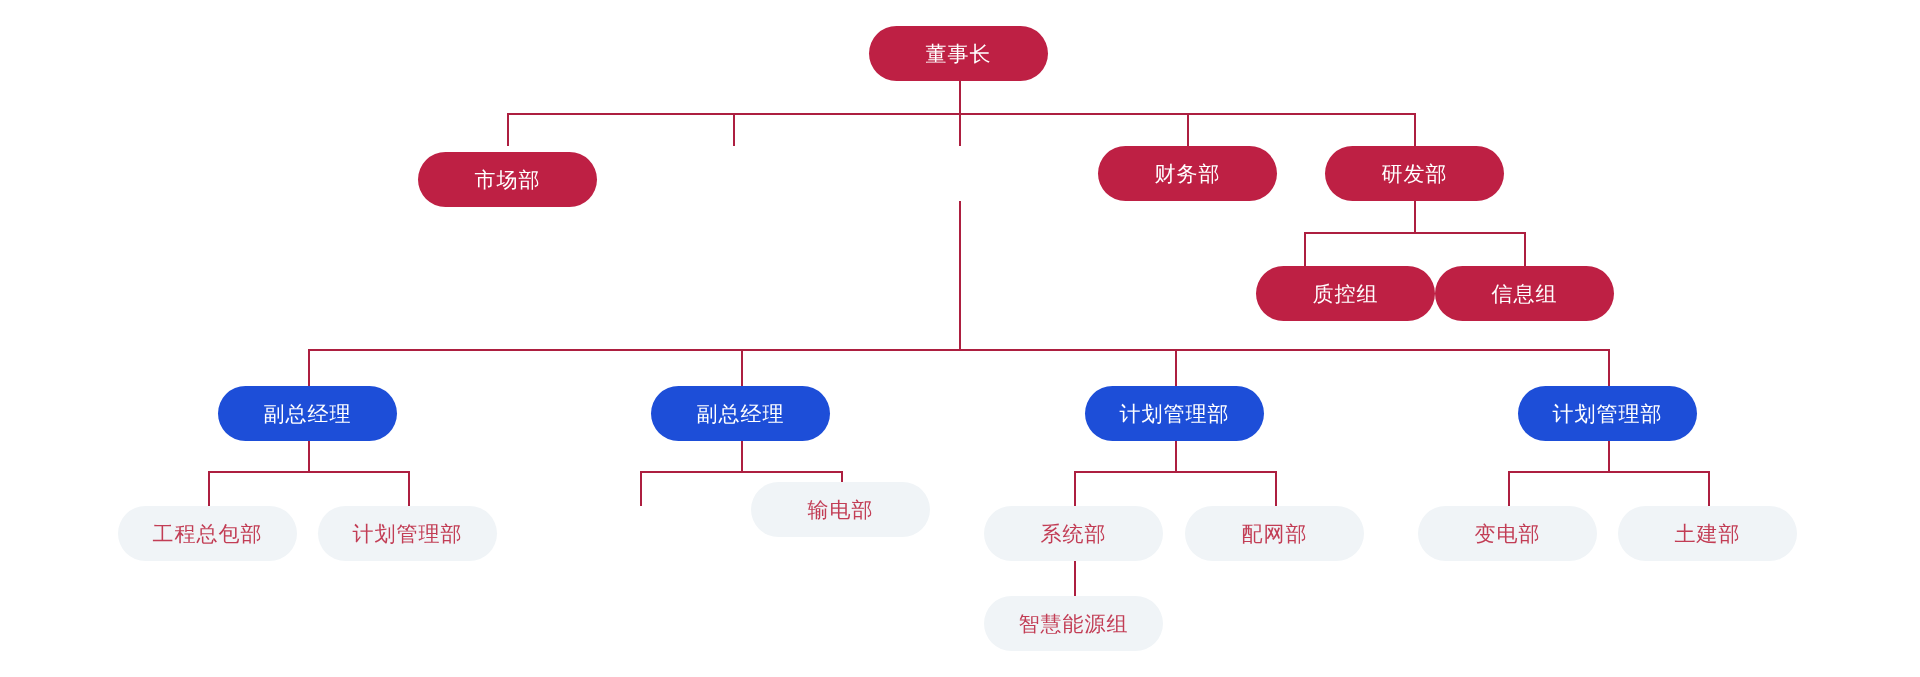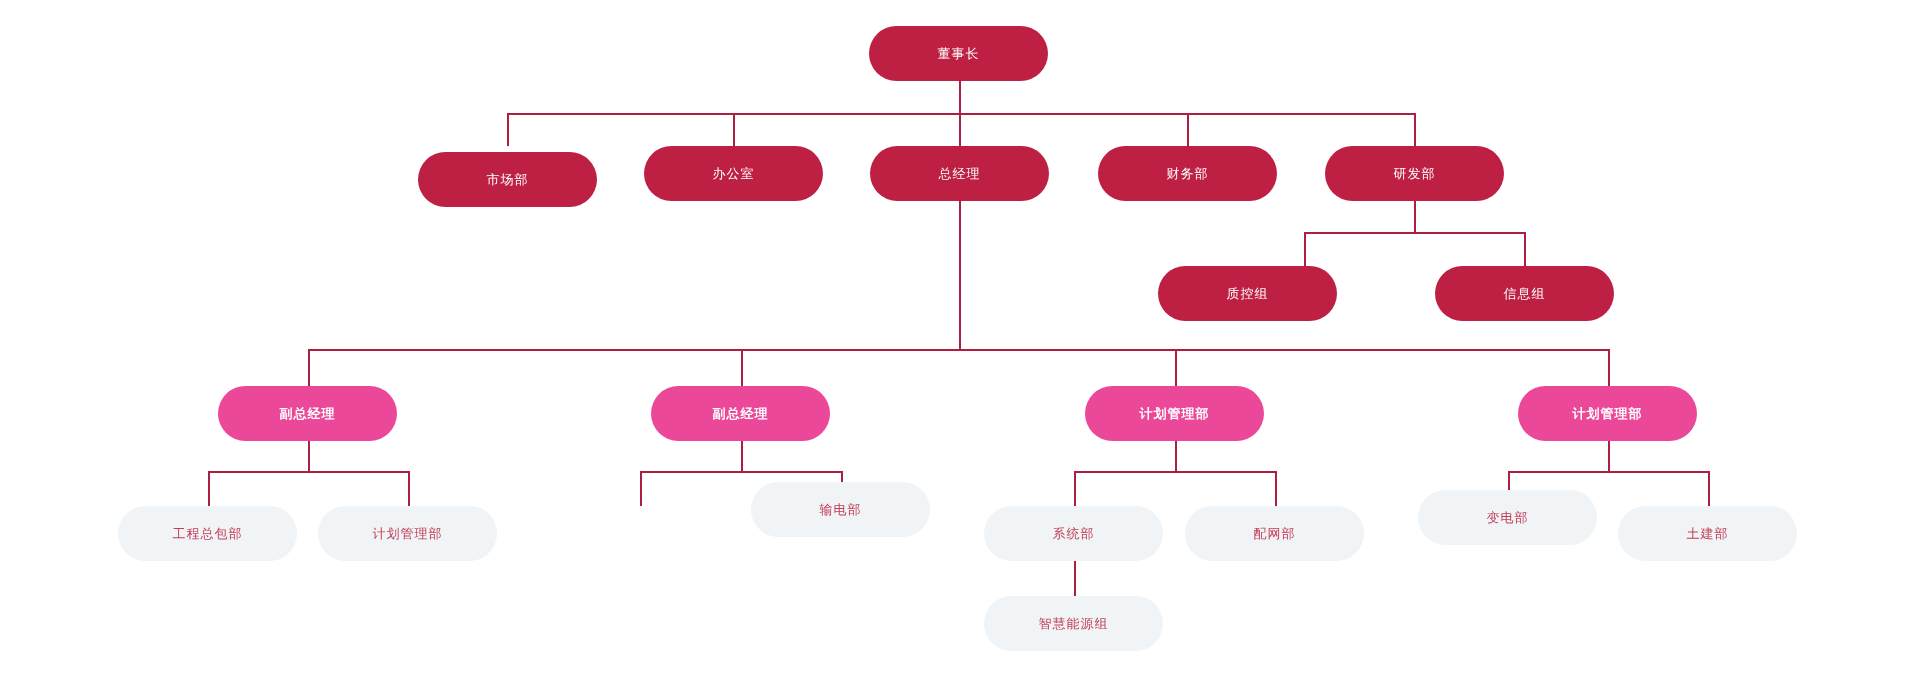--- a/index.html
+++ b/index.html
@@ -16,35 +16,35 @@
     overflow: hidden;
   }
   .node {
     position: absolute;
     width: 179px;
     height: 55px;
     border-radius: 28px;
     display: flex;
     align-items: center;
     justify-content: center;
-    font-size: 13px;
+    font-size: 21px;
     letter-spacing: 1px;
     box-sizing: border-box;
     white-space: nowrap;
     cursor: default;
   }
   .tier-primary {
     background: #BE2044;
     color: #ffffff;
     font-weight: 500;
   }
   .tier-secondary {
-    background: #ec4899;
+    background: #1d4ed8;
     color: #ffffff;
-    font-weight: 700;
+    font-weight: 400;
   }
   .tier-leaf {
     background: #F0F4F7;
     color: #C23D55;
     font-weight: 400;
   }
   .cl {
     position: absolute;
     background: #AD1F40;
   }
@@ -60,31 +60,29 @@
 
   <div class="cl v" style="left:959px;top:81px;height:32px"></div>
   <div class="cl h" style="left:507px;top:113px;width:908px"></div>
   <div class="cl v" style="left:507px;top:113px;height:33px"></div>
   <div class="cl v" style="left:733px;top:113px;height:33px"></div>
   <div class="cl v" style="left:959px;top:113px;height:33px"></div>
   <div class="cl v" style="left:1187px;top:113px;height:33px"></div>
   <div class="cl v" style="left:1414px;top:113px;height:33px"></div>
 
   <div class="node tier-primary" style="left:418px;top:152px">市场部</div>
-  <div class="node tier-primary" style="left:644px;top:146px">办公室</div>
-  <div class="node tier-primary" style="left:870px;top:146px">总经理</div>
   <div class="node tier-primary" style="left:1098px;top:146px">财务部</div>
   <div class="node tier-primary" style="left:1325px;top:146px">研发部</div>
 
   <div class="cl v" style="left:1414px;top:201px;height:31px"></div>
   <div class="cl h" style="left:1304px;top:232px;width:220px"></div>
   <div class="cl v" style="left:1304px;top:232px;height:34px"></div>
   <div class="cl v" style="left:1524px;top:232px;height:34px"></div>
 
-  <div class="node tier-primary" style="left:1158px;top:266px">质控组</div>
+  <div class="node tier-primary" style="left:1256px;top:266px">质控组</div>
   <div class="node tier-primary" style="left:1435px;top:266px">信息组</div>
 
   <div class="cl v" style="left:959px;top:201px;height:148px"></div>
   <div class="cl h" style="left:308px;top:349px;width:1300px"></div>
   <div class="cl v" style="left:308px;top:349px;height:37px"></div>
   <div class="cl v" style="left:741px;top:349px;height:37px"></div>
   <div class="cl v" style="left:1175px;top:349px;height:37px"></div>
   <div class="cl v" style="left:1608px;top:349px;height:37px"></div>
 
   <div class="node tier-secondary" style="left:218px;top:386px">副总经理</div>
@@ -110,20 +108,20 @@
   <div class="cl v" style="left:1608px;top:441px;height:30px"></div>
   <div class="cl h" style="left:1508px;top:471px;width:200px"></div>
   <div class="cl v" style="left:1508px;top:471px;height:35px"></div>
   <div class="cl v" style="left:1708px;top:471px;height:35px"></div>
 
   <div class="node tier-leaf" style="left:118px;top:506px">工程总包部</div>
   <div class="node tier-leaf" style="left:318px;top:506px">计划管理部</div>
   <div class="node tier-leaf" style="left:751px;top:482px">输电部</div>
   <div class="node tier-leaf" style="left:984px;top:506px">系统部</div>
   <div class="node tier-leaf" style="left:1185px;top:506px">配网部</div>
-  <div class="node tier-leaf" style="left:1418px;top:490px">变电部</div>
+  <div class="node tier-leaf" style="left:1418px;top:506px">变电部</div>
   <div class="node tier-leaf" style="left:1618px;top:506px">土建部</div>
 
   <div class="cl v" style="left:1074px;top:561px;height:35px"></div>
 
   <div class="node tier-leaf" style="left:984px;top:596px">智慧能源组</div>
 
 </div>
 
 </body></html>

